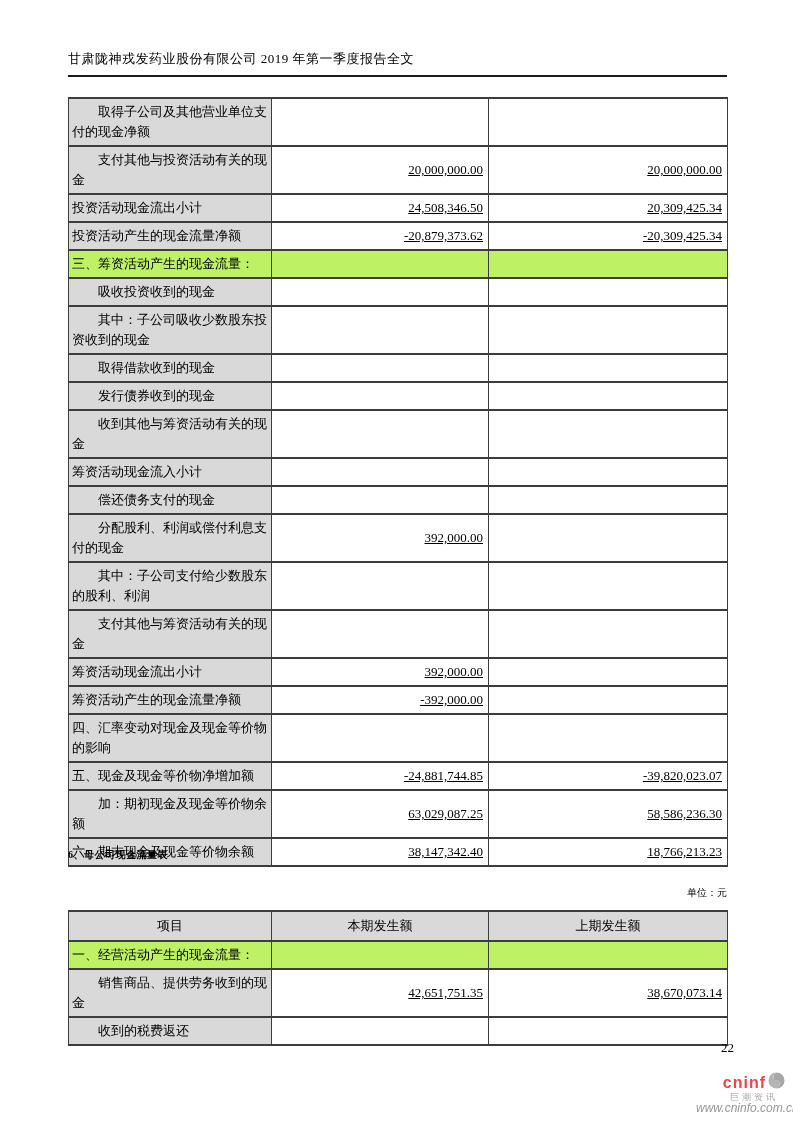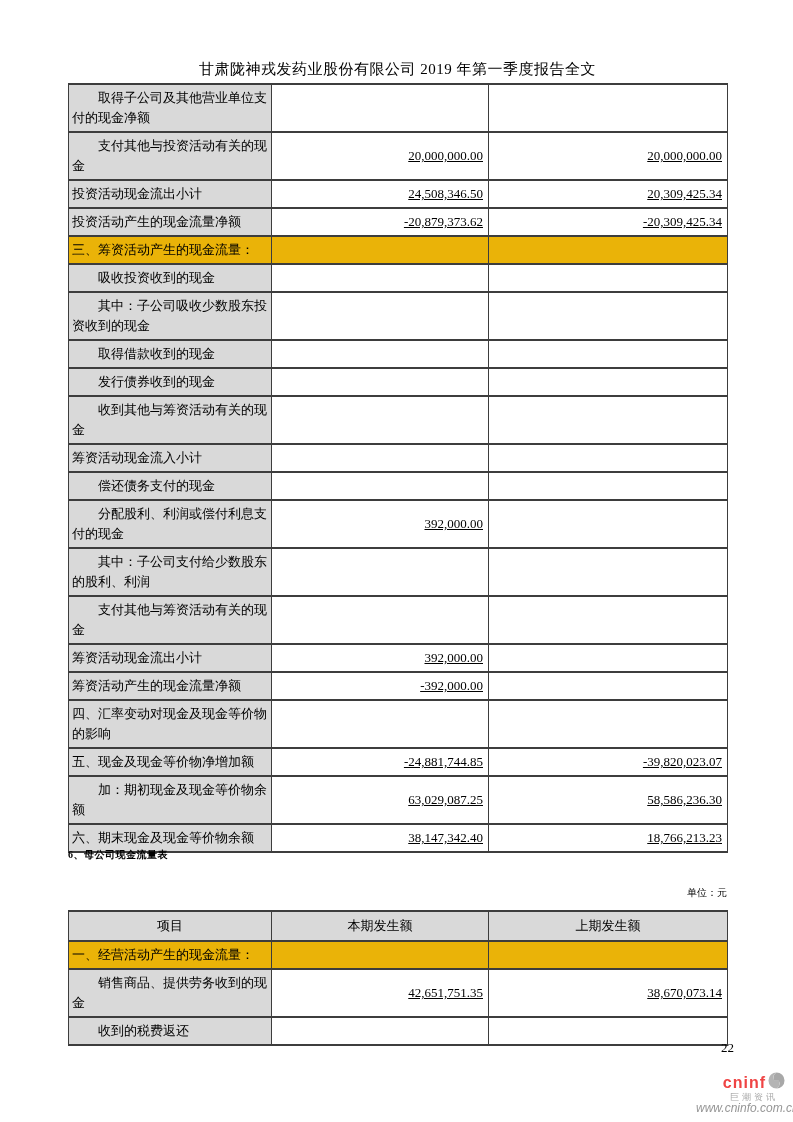--- a/index.html
+++ b/index.html
@@ -6,50 +6,50 @@
   html,body { background:#ffffff; }
   .page {
     position:relative;
     width:793px; height:1122px;
     background:#ffffff;
     font-family:"Liberation Serif","DejaVu Serif",serif;
     color:#000;
     overflow:hidden;
   }
   .page-header {
-    position:absolute; left:68px; right:66px; top:60px;
-    text-align:center; font-size:15px; letter-spacing:0.5px;
+    position:absolute; left:68px; right:66px; top:50px;
+    text-align:left; font-size:13px; letter-spacing:0.5px;
     padding-bottom:7px;
     border-bottom:2px solid #1a1a1a;
   }
   .fin-table {
     position:absolute; left:68px; width:659px;
     border-collapse:collapse; table-layout:fixed;
     font-size:13px;
   }
-  .t1 { top:83px;border-radius:20px; }
+  .t1 { top:97px;border-radius:20px; }
   .t2 { top:910px;border-radius:19px; }
   .fin-table th, .fin-table td {
     border:1px solid #3d3d3d;
     border-top-width:2px; border-bottom-width:2px;
     vertical-align:middle;
     line-height:20px;
     word-break:break-all;
   }
   .fin-table th {
     background:#d9d9d9; font-weight:normal;
     text-align:center; padding:4px 4px;
   }
   .fin-table td.label {
     background:#d9d9d9; padding:3px 4px 3px 3px;
     text-align:left;
   }
   .fin-table td.label.ind { text-indent:2em; }
   .fin-table td.num { text-align:right; padding:3px 5px; background:#ffffff;text-decoration:underline; }
-  .fin-table tr.hl td, .fin-table tr.hl td.num { background:#eab308; }
+  .fin-table tr.hl td, .fin-table tr.hl td.num { background:#bef264; }
   .section-title {
     position:absolute; left:68px; top:848px;
     font-size:10px; font-weight:bold; letter-spacing:0.5px;
   }
   .unit-line {
     position:absolute; right:66px; top:886px;
     font-size:10px;
   }
   .page-number {
     position:absolute; right:59px; top:1040px;

